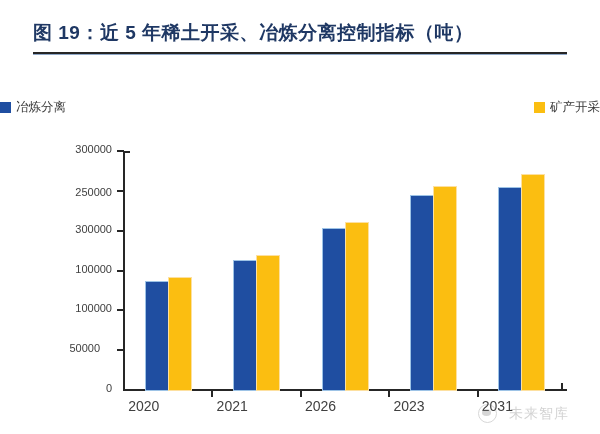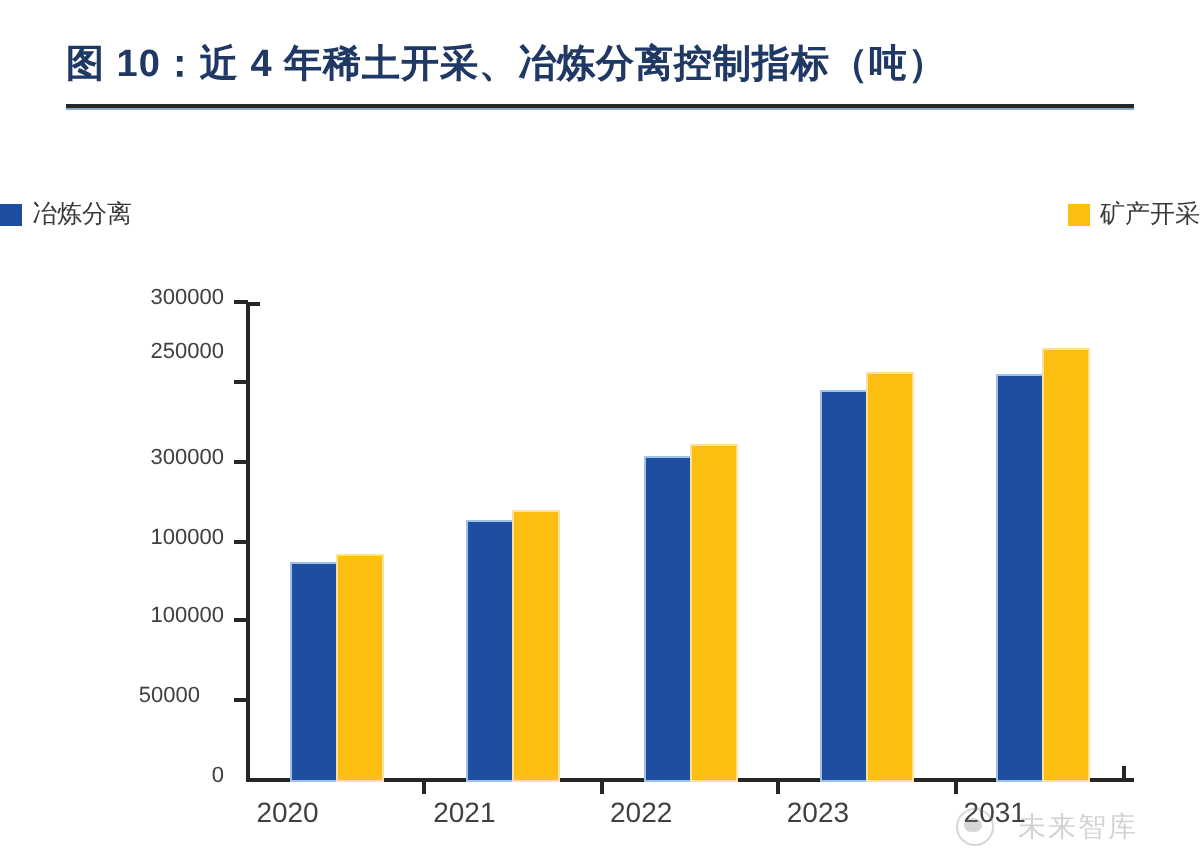--- a/index.html
+++ b/index.html
@@ -183,21 +183,21 @@
     color: #6e6e6e;
     letter-spacing: 1px;
     font-family: "DejaVu Sans", sans-serif;
     white-space: nowrap;
   }
 </style>
 </head>
 <body>
 
 <div id="figure-header">
-  <div id="figure-title">图 10：近 4 年稀土开采、冶炼分离控制指标（吨）</div>
+  <div id="figure-title">图 19：近 5 年稀土开采、冶炼分离控制指标（吨）</div>
   <div id="header-rule"></div>
 </div>
 
 <div id="chart-legend">
     <div class="legend-entry">
       <span class="legend-swatch" style="background: rgb(31, 78, 161);"></span>
       <span class="legend-label">冶炼分离</span>
     </div>
     <div class="legend-entry">
       <span class="legend-swatch" style="background: rgb(251, 190, 17);"></span>
@@ -217,33 +217,33 @@
       <div class="y-tick" style="top: 229.667px;"></div>
       <div class="y-tick" style="top: 189.833px;"></div>
       <div class="y-tick" style="top: 150px;"></div>
     </div>
   <div id="y-tick-labels">
       <div class="y-tick-label" style="top: 390px; right: 488px;">0</div>
       <div class="y-tick-label" style="top: 350.167px; right: 500px;">50000</div>
       <div class="y-tick-label" style="top: 310.333px; right: 488px;">100000</div>
       <div class="y-tick-label" style="top: 270.5px; right: 488px;">100000</div>
       <div class="y-tick-label" style="top: 230.667px; right: 488px;">300000</div>
-      <div class="y-tick-label" style="top: 178px; right: 488px;">250000</div>
+      <div class="y-tick-label" style="top: 194px; right: 488px;">250000</div>
       <div class="y-tick-label" style="top: 151px; right: 488px;">300000</div>
     </div>
   <div id="x-ticks">
       <div class="x-tick" style="left: 211.4px;"></div>
       <div class="x-tick" style="left: 299.8px;"></div>
       <div class="x-tick" style="left: 388.2px;"></div>
       <div class="x-tick" style="left: 476.6px;"></div>
     </div>
   <div id="x-tick-labels">
       <div class="x-tick-label" style="left: 128.2px; width: 80px;">2020</div>
       <div class="x-tick-label" style="left: 216.6px; width: 80px;">2021</div>
-      <div class="x-tick-label" style="left: 305px; width: 80px;">2022</div>
+      <div class="x-tick-label" style="left: 305px; width: 80px;">2026</div>
       <div class="x-tick-label" style="left: 393.4px; width: 80px;">2023</div>
       <div class="x-tick-label" style="left: 481.8px; width: 80px;">2031</div>
     </div>
   <div id="plot-area">
       <div class="bar series-blue" style="width: 22px; height: 107.55px; left: 21.7px;"></div>
       <div class="bar series-yellow" style="width: 22px; height: 111.533px; left: 44.7px;"></div>
       <div class="bar series-blue" style="width: 22px; height: 129.06px; left: 110.1px;"></div>
       <div class="bar series-yellow" style="width: 22px; height: 133.84px; left: 133.1px;"></div>
       <div class="bar series-blue" style="width: 22px; height: 160.927px; left: 198.5px;"></div>
       <div class="bar series-yellow" style="width: 22px; height: 167.3px; left: 221.5px;"></div>

